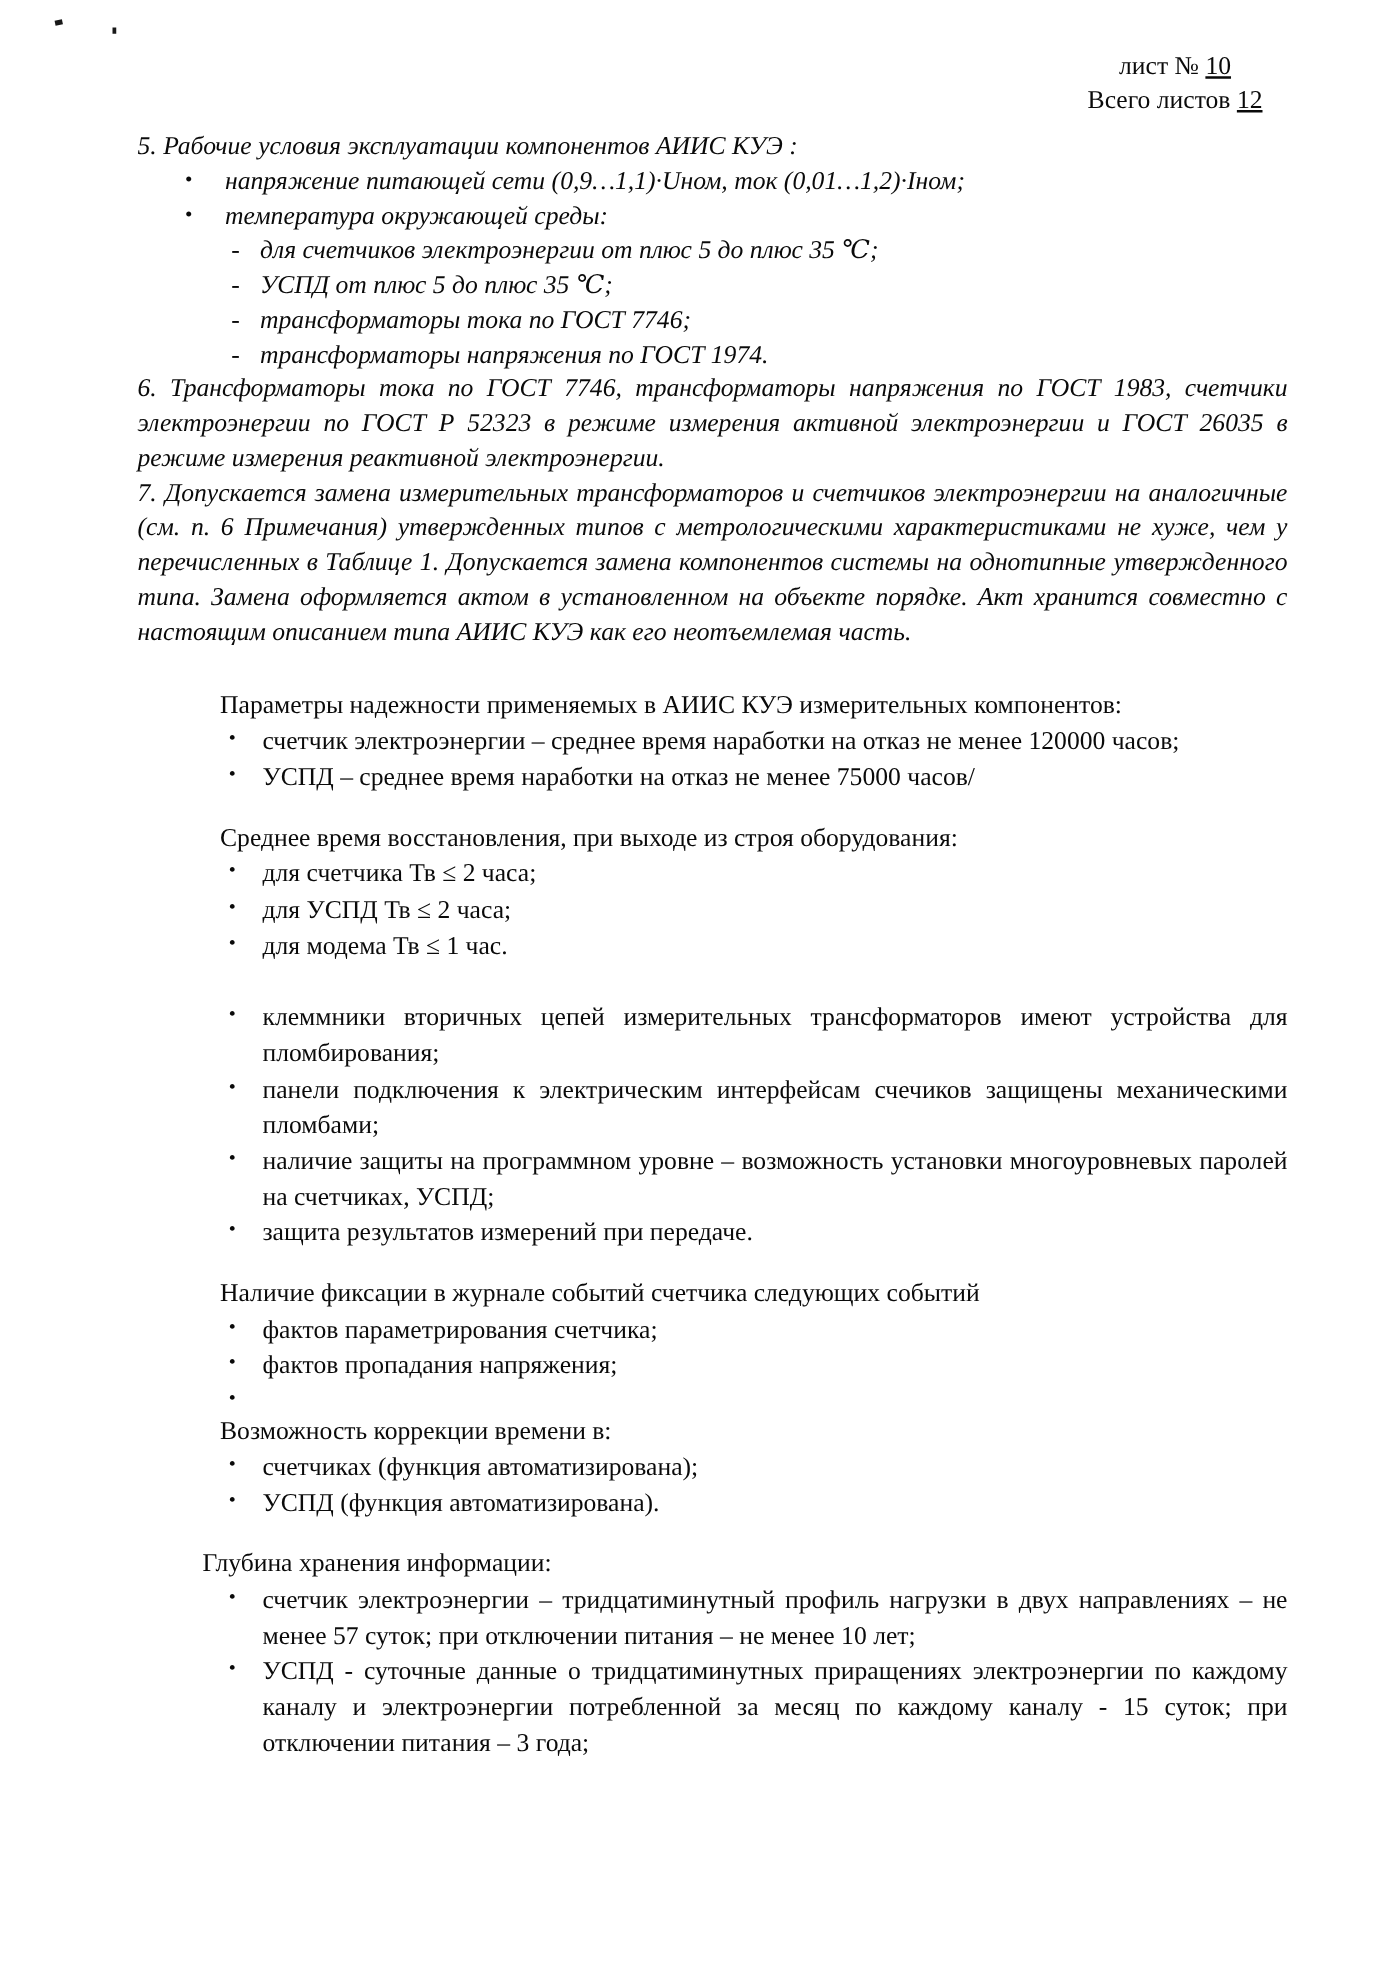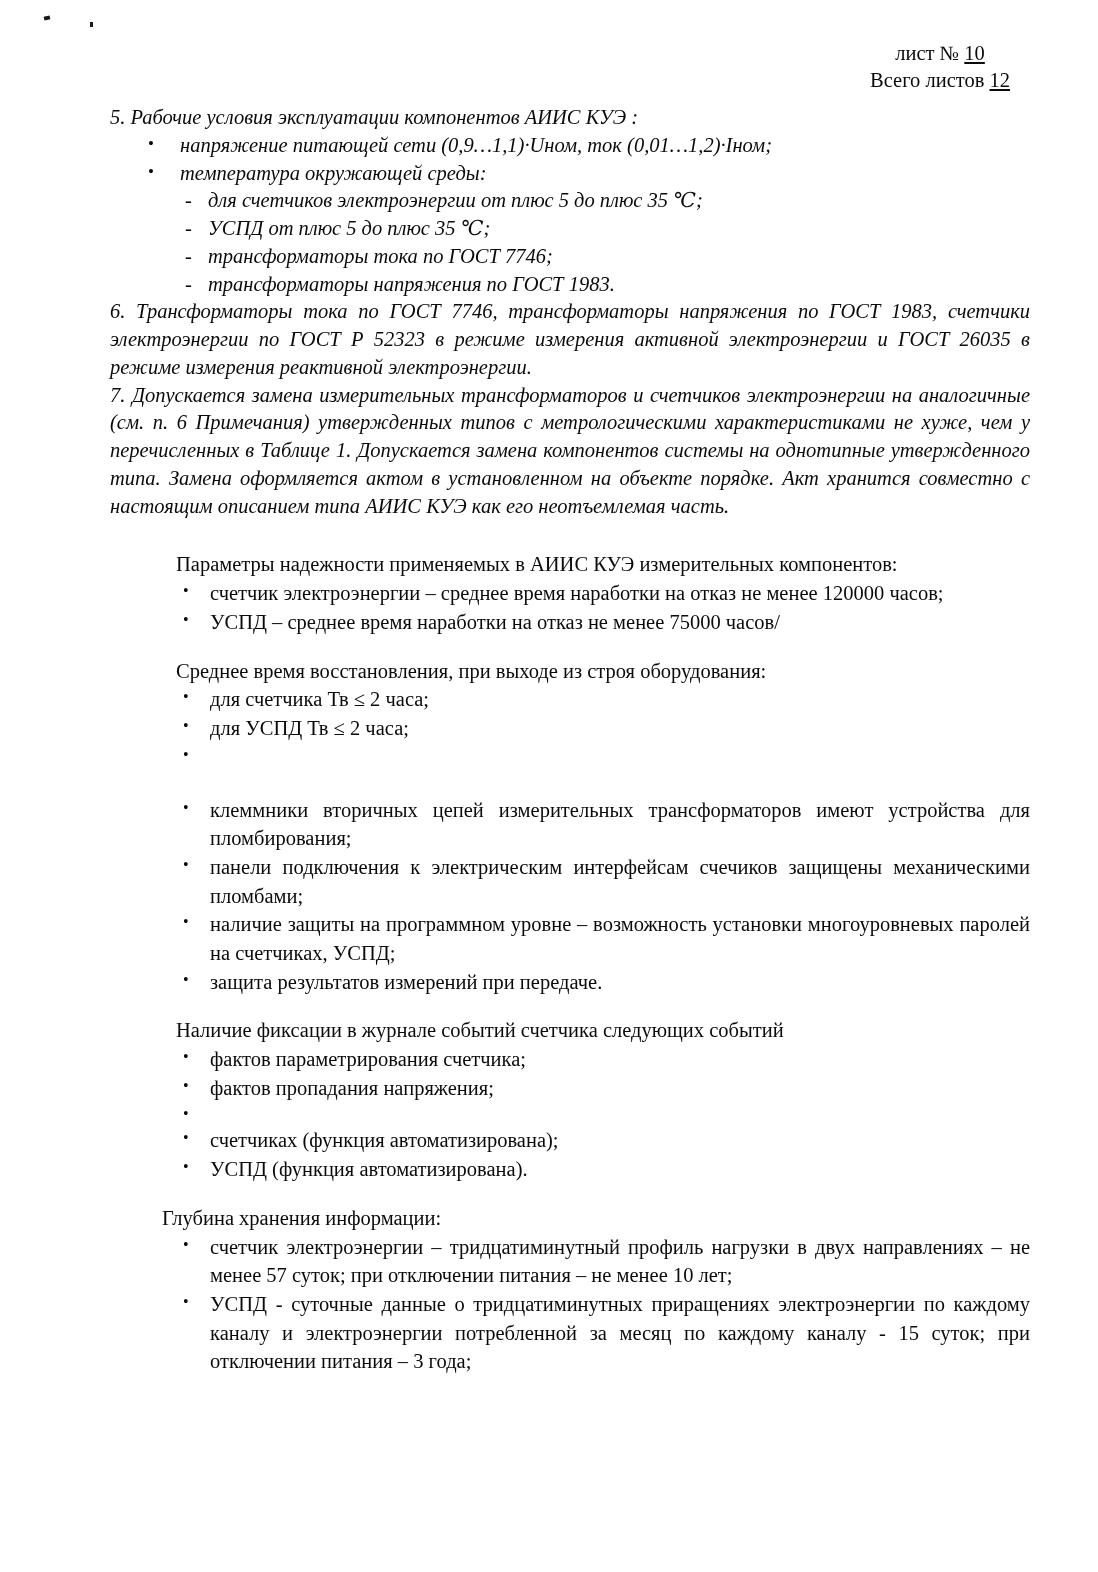--- a/index.html
+++ b/index.html
@@ -134,21 +134,21 @@
       <div class="row lvl2">
         <span class="marker">-</span>
         <span class="rowtext nojust">УСПД от плюс 5 до плюс 35  ℃;</span>
       </div>
       <div class="row lvl2">
         <span class="marker">-</span>
         <span class="rowtext nojust">трансформаторы тока по ГОСТ 7746;</span>
       </div>
       <div class="row lvl2">
         <span class="marker">-</span>
-        <span class="rowtext nojust">трансформаторы напряжения по ГОСТ 1983.</span>
+        <span class="rowtext nojust">трансформаторы напряжения по ГОСТ 1974.</span>
       </div>
     </div>
 
     <div class="ital">
       <p class="para">6. Трансформаторы тока по ГОСТ 7746, трансформаторы напряжения по ГОСТ 1983, счетчики электроэнергии по ГОСТ  Р 52323 в режиме измерения активной электроэнергии и ГОСТ 26035 в режиме измерения реактивной электроэнергии.</p>
     </div>
 
     <div class="ital">
       <p class="para">7. Допускается замена измерительных трансформаторов и счетчиков электроэнергии на аналогичные (см. п. 6 Примечания) утвержденных типов с метрологическими характеристиками не хуже, чем у перечисленных в Таблице 1. Допускается замена компонентов системы на однотипные утвержденного типа. Замена оформляется актом в установленном на объекте  порядке. Акт хранится совместно с настоящим описанием типа АИИС КУЭ  как его неотъемлемая часть.</p>
     </div>
@@ -174,20 +174,21 @@
       <div class="row ulist">
         <span class="marker">•</span>
         <span class="rowtext nojust">для счетчика Тв ≤ 2 часа;</span>
       </div>
       <div class="row ulist">
         <span class="marker">•</span>
         <span class="rowtext nojust">для УСПД Тв ≤ 2 часа;</span>
       </div>
       <div class="row ulist">
         <span class="marker">•</span>
+        <span class="rowtext nojust">для модема Тв ≤ 1 час.</span>
       </div>
     </div>
 
     <div class="gap-md"></div>
 
     <div class="upright">
       <div class="gap-sm"></div>
       <div class="row ulist">
         <span class="marker">•</span>
         <span class="rowtext">клеммники вторичных цепей измерительных трансформаторов имеют устройства для пломбирования;</span>
@@ -214,20 +215,21 @@
         <span class="marker">•</span>
         <span class="rowtext nojust">фактов параметрирования счетчика;</span>
       </div>
       <div class="row ulist">
         <span class="marker">•</span>
         <span class="rowtext nojust">фактов пропадания напряжения;</span>
       </div>
       <div class="row ulist">
         <span class="marker">•</span>
       </div>
+      <p class="para nojust indent-head">Возможность коррекции времени в:</p>
       <div class="row ulist">
         <span class="marker">•</span>
         <span class="rowtext nojust">счетчиках (функция автоматизирована);</span>
       </div>
       <div class="row ulist">
         <span class="marker">•</span>
         <span class="rowtext nojust">УСПД (функция автоматизирована).</span>
       </div>
     </div>
 

